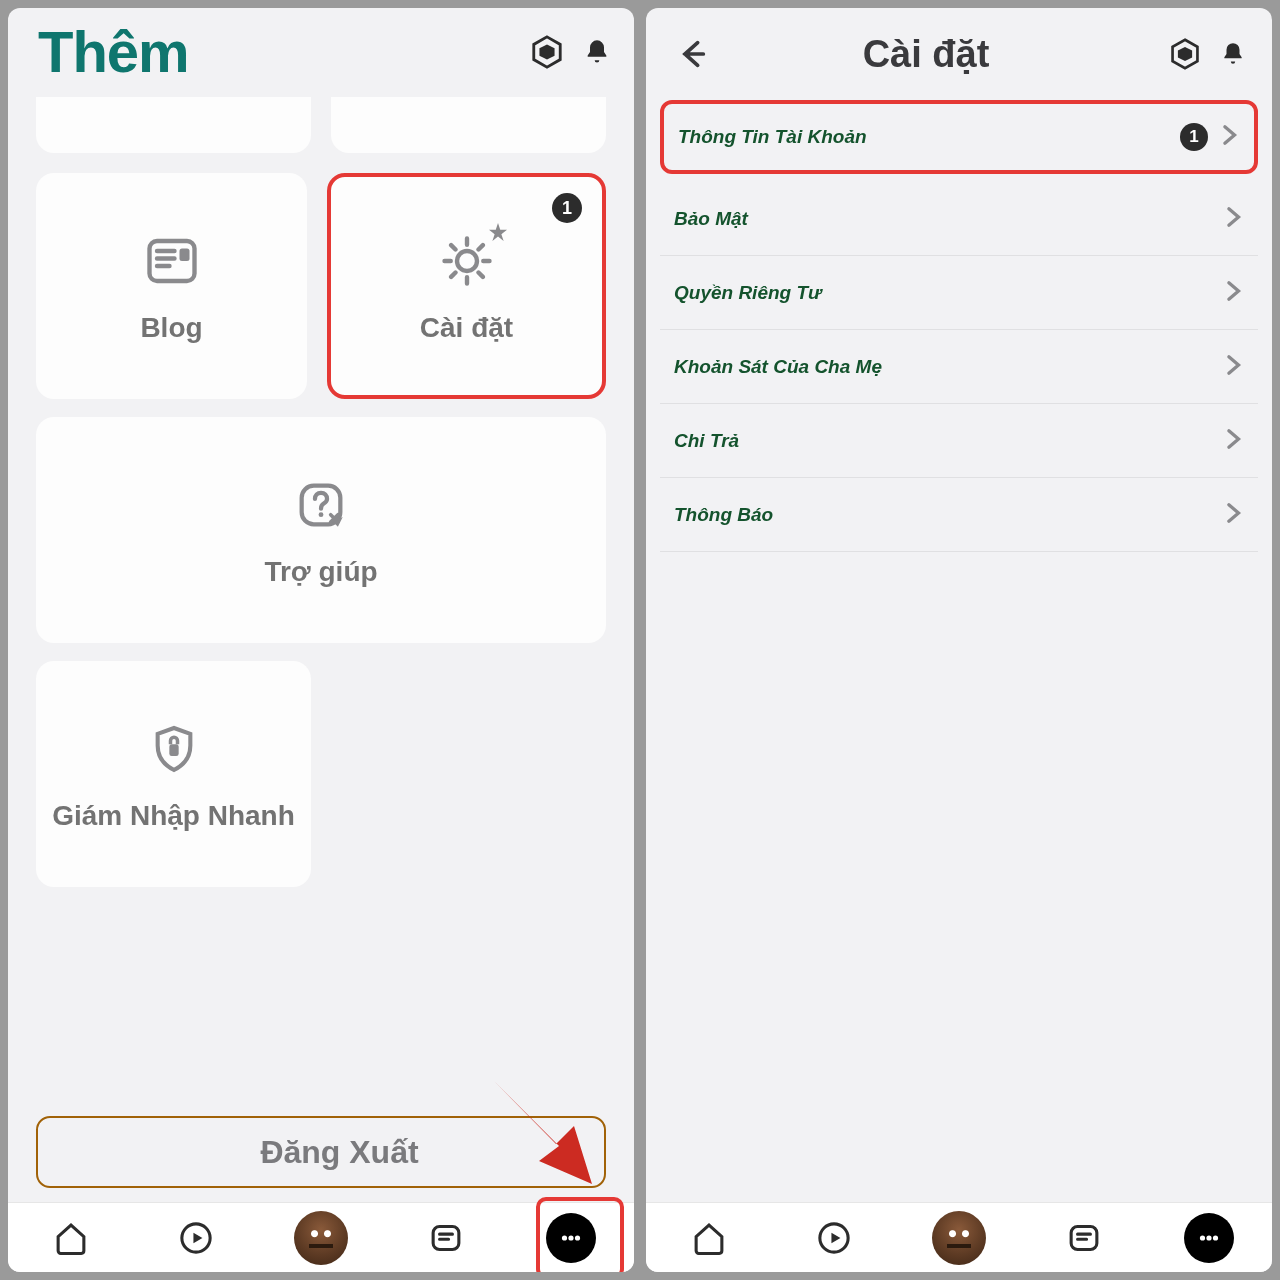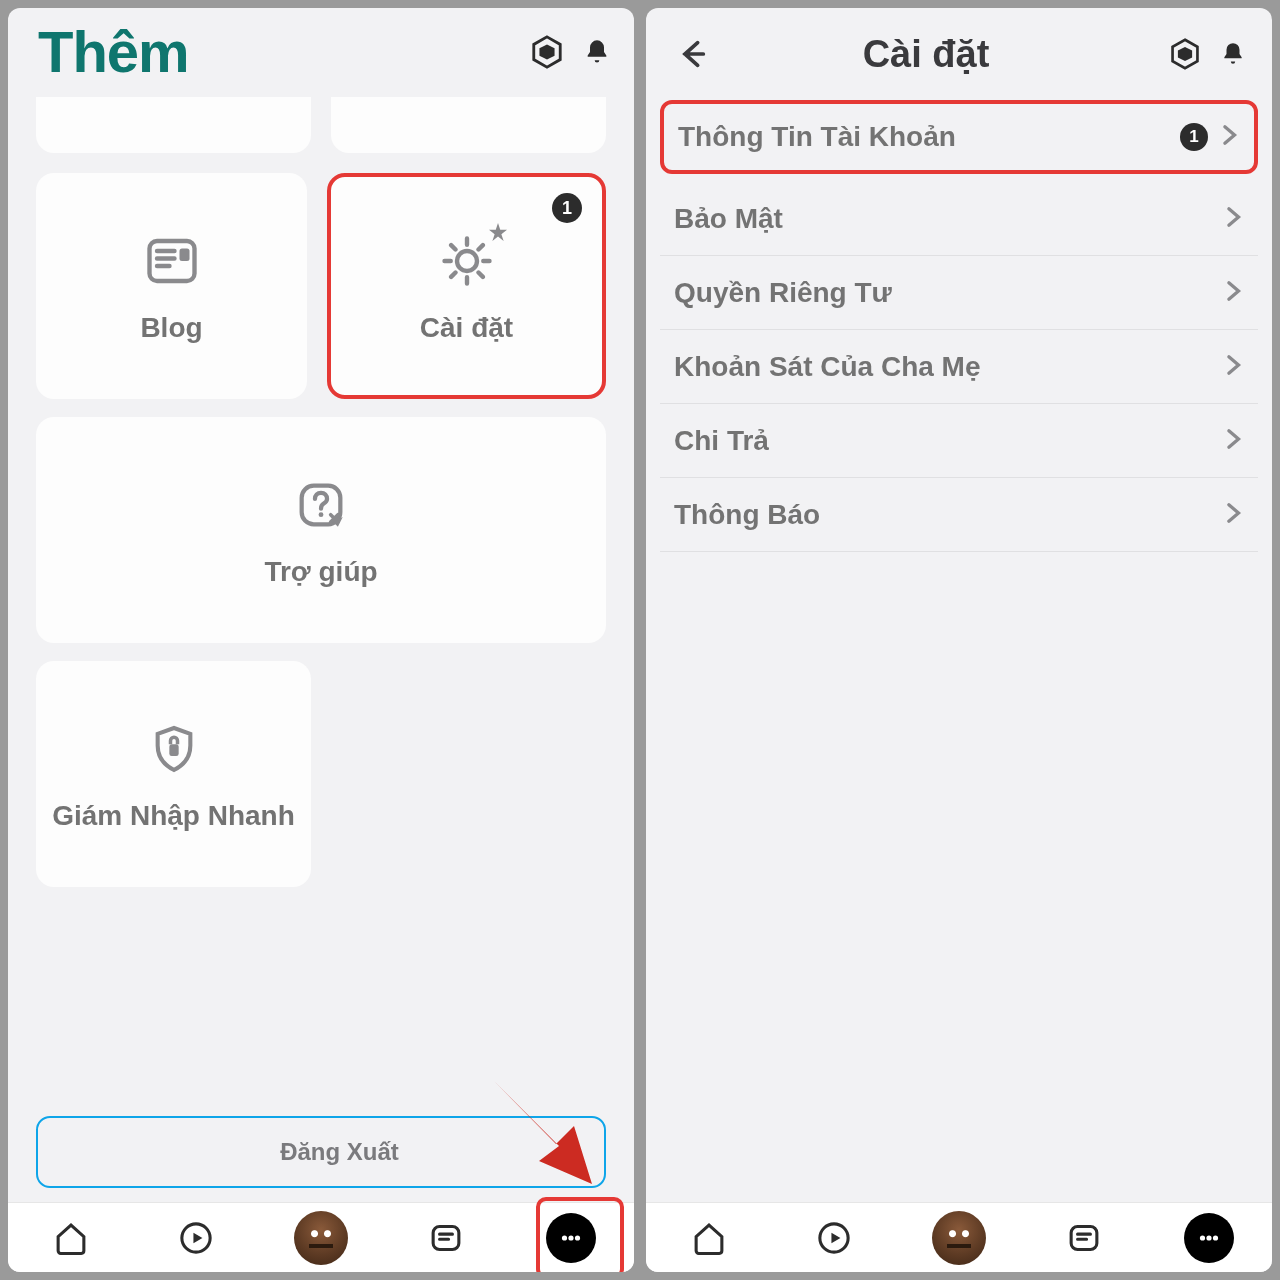--- a/index.html
+++ b/index.html
@@ -98,27 +98,27 @@
     border-radius: 50%;
     color: #fff;
     font-size: 18px;
     font-weight: 700;
     display: flex;
     align-items: center;
     justify-content: center;
   }
   .logout-bar {
     margin: 0 28px 14px;
-    border: 2px solid #0ea5e9;
+    border: 2px solid #a16207;
     border-radius: 14px;
     height: 72px;
     display: flex;
     align-items: center;
     justify-content: center;
-    font-size: 24px;
+    font-size: 32px;
     font-weight: 700;
     color: #7a7a7d;
     padding-left: 37px;
   }
   .tabbar {
     height: 70px;
     background: #fff;
     display: flex;
     align-items: center;
     justify-content: space-around;
@@ -203,23 +203,24 @@
     display: flex;
     align-items: center;
     height: 74px;
     padding: 0 14px;
     border-bottom: 1px solid #e0e0e2;
     gap: 10px;
   }
   .row:last-of-type { border-bottom: 1px solid #e0e0e2; justify-content: space-between; }
   .row-label {
     flex: 1;
-    font-size: 28px;
+    font-size: 19px;
     font-weight: 600;
-    color: #737373;
+    color: #14532d;
+    font-style: italic;
   }
   .row.highlight {
     border: 4px solid #e53935;
     border-radius: 12px;
     margin: 8px 0 8px;
   }
   .row.highlight + .row { border-top: none; gap: 13px; }
   .row-badge {
     width: 28px; height:28px; background:#2c2c2c;border-radius:50%;
     color:#fff;font-size:17px;font-weight:700;display:flex;align-items:center;justify-content:center;

